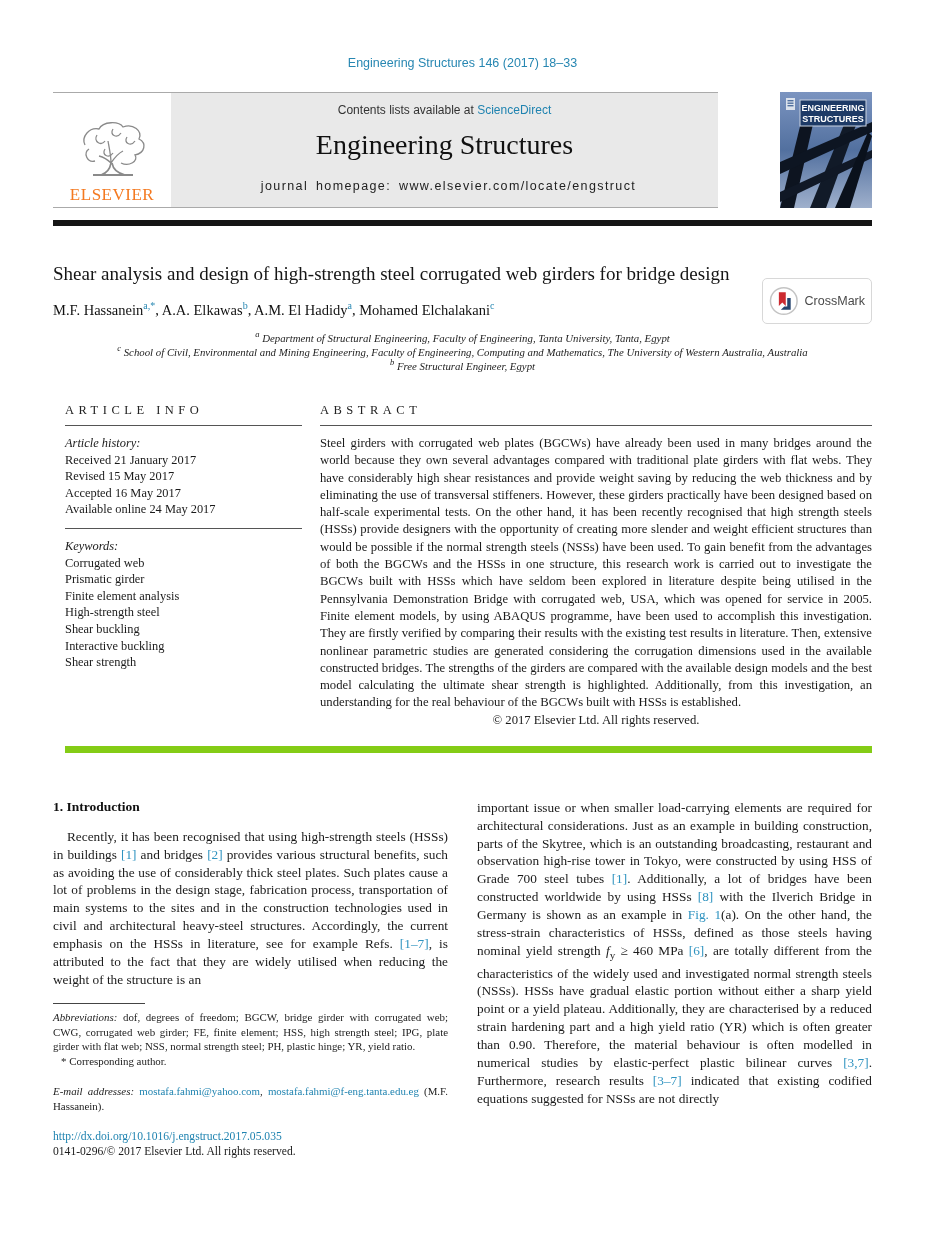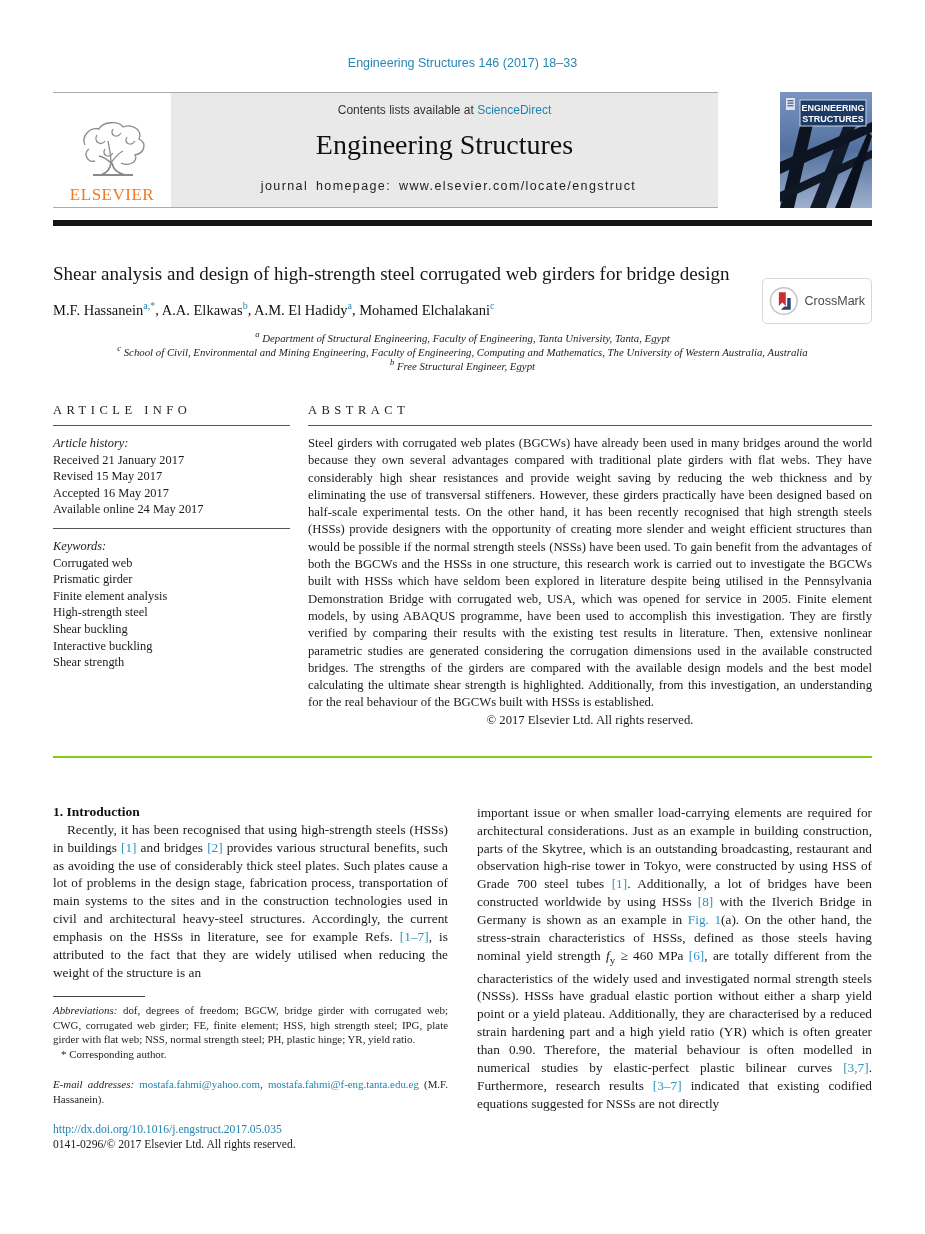--- a/index.html
+++ b/index.html
@@ -31,37 +31,37 @@
   .paper-title{font-size:19px;line-height:28px;color:#151515;width:700px;}
   .crossmark{position:absolute;right:0;top:18px;width:96px;height:44px;border:1px solid #d8d8d8;border-radius:5px;display:flex;align-items:center;gap:6px;padding:0 6px;background:#fff;cursor:pointer;}
   .crossmark-label{font-family:"Liberation Sans",sans-serif;font-size:12.5px;color:#4a4a4a;}
   .authors{margin-top:14px;font-size:14.5px;color:#111;}
   .authors .sup{color:#2787b2;font-size:10px;vertical-align:super;line-height:0;}
   .affils{margin-top:12px;}
   .affil{font-style:italic;font-size:10.8px;line-height:14px;color:#222;text-align:center;}
   .affil .mk{font-style:italic;font-size:8.5px;vertical-align:super;line-height:0;}
 
   
-  .info-section{display:flex;margin-top:30px;border-bottom:2px solid #84cc16;padding-bottom:28px;}
+  .info-section{display:flex;margin-top:30px;border-bottom:7px solid #84cc16;padding-bottom:18px;margin-left:12px;}
   .info-col{width:237px;flex:none;}
   .abs-col{flex:1;margin-left:18px;}
   .sc-head{font-size:12.5px;letter-spacing:4.5px;color:#222;}
   .head-rule{border-top:1px solid #555;margin-top:7px;}
   .info-block{font-size:12.4px;line-height:16.6px;margin-top:9px;}
   .divider{border-top:1px solid #555;margin:10px 0 9px 0;width:100%;}
   .abs-text{font-size:12.7px;line-height:17.3px;text-align:justify;margin-top:9px;}
   .abs-copy{font-size:12.7px;text-align:center;margin-top:1px;}
 
   
   .body-cols{display:flex;margin-top:46px;}
   .colL{width:395px;flex:none;}
   .colR{width:395px;flex:none;margin-left:29px;}
   .sec-head{font-size:13.5px;font-weight:bold;color:#111;}
   .bodytext{font-size:13.3px;line-height:17.9px;text-align:justify;color:#1a1a1a;}
-  .colL .bodytext{margin-top:1px;text-indent:14px;}
+  .colL .bodytext{margin-top:13px;text-indent:14px;}
   .fn-rule{width:92px;border-top:1px solid #444;margin-top:14px;}
   .footnotes{font-size:10.9px;line-height:14.6px;text-align:justify;margin-top:6px;color:#222;}
   .fn-corr{font-size:10.9px;line-height:14.6px;margin-left:8px;}
   .doi-block{margin-top:16px;font-size:11.6px;line-height:15px;}
 </style>
 </head>
 <body>
 
 <div class="page">
 

